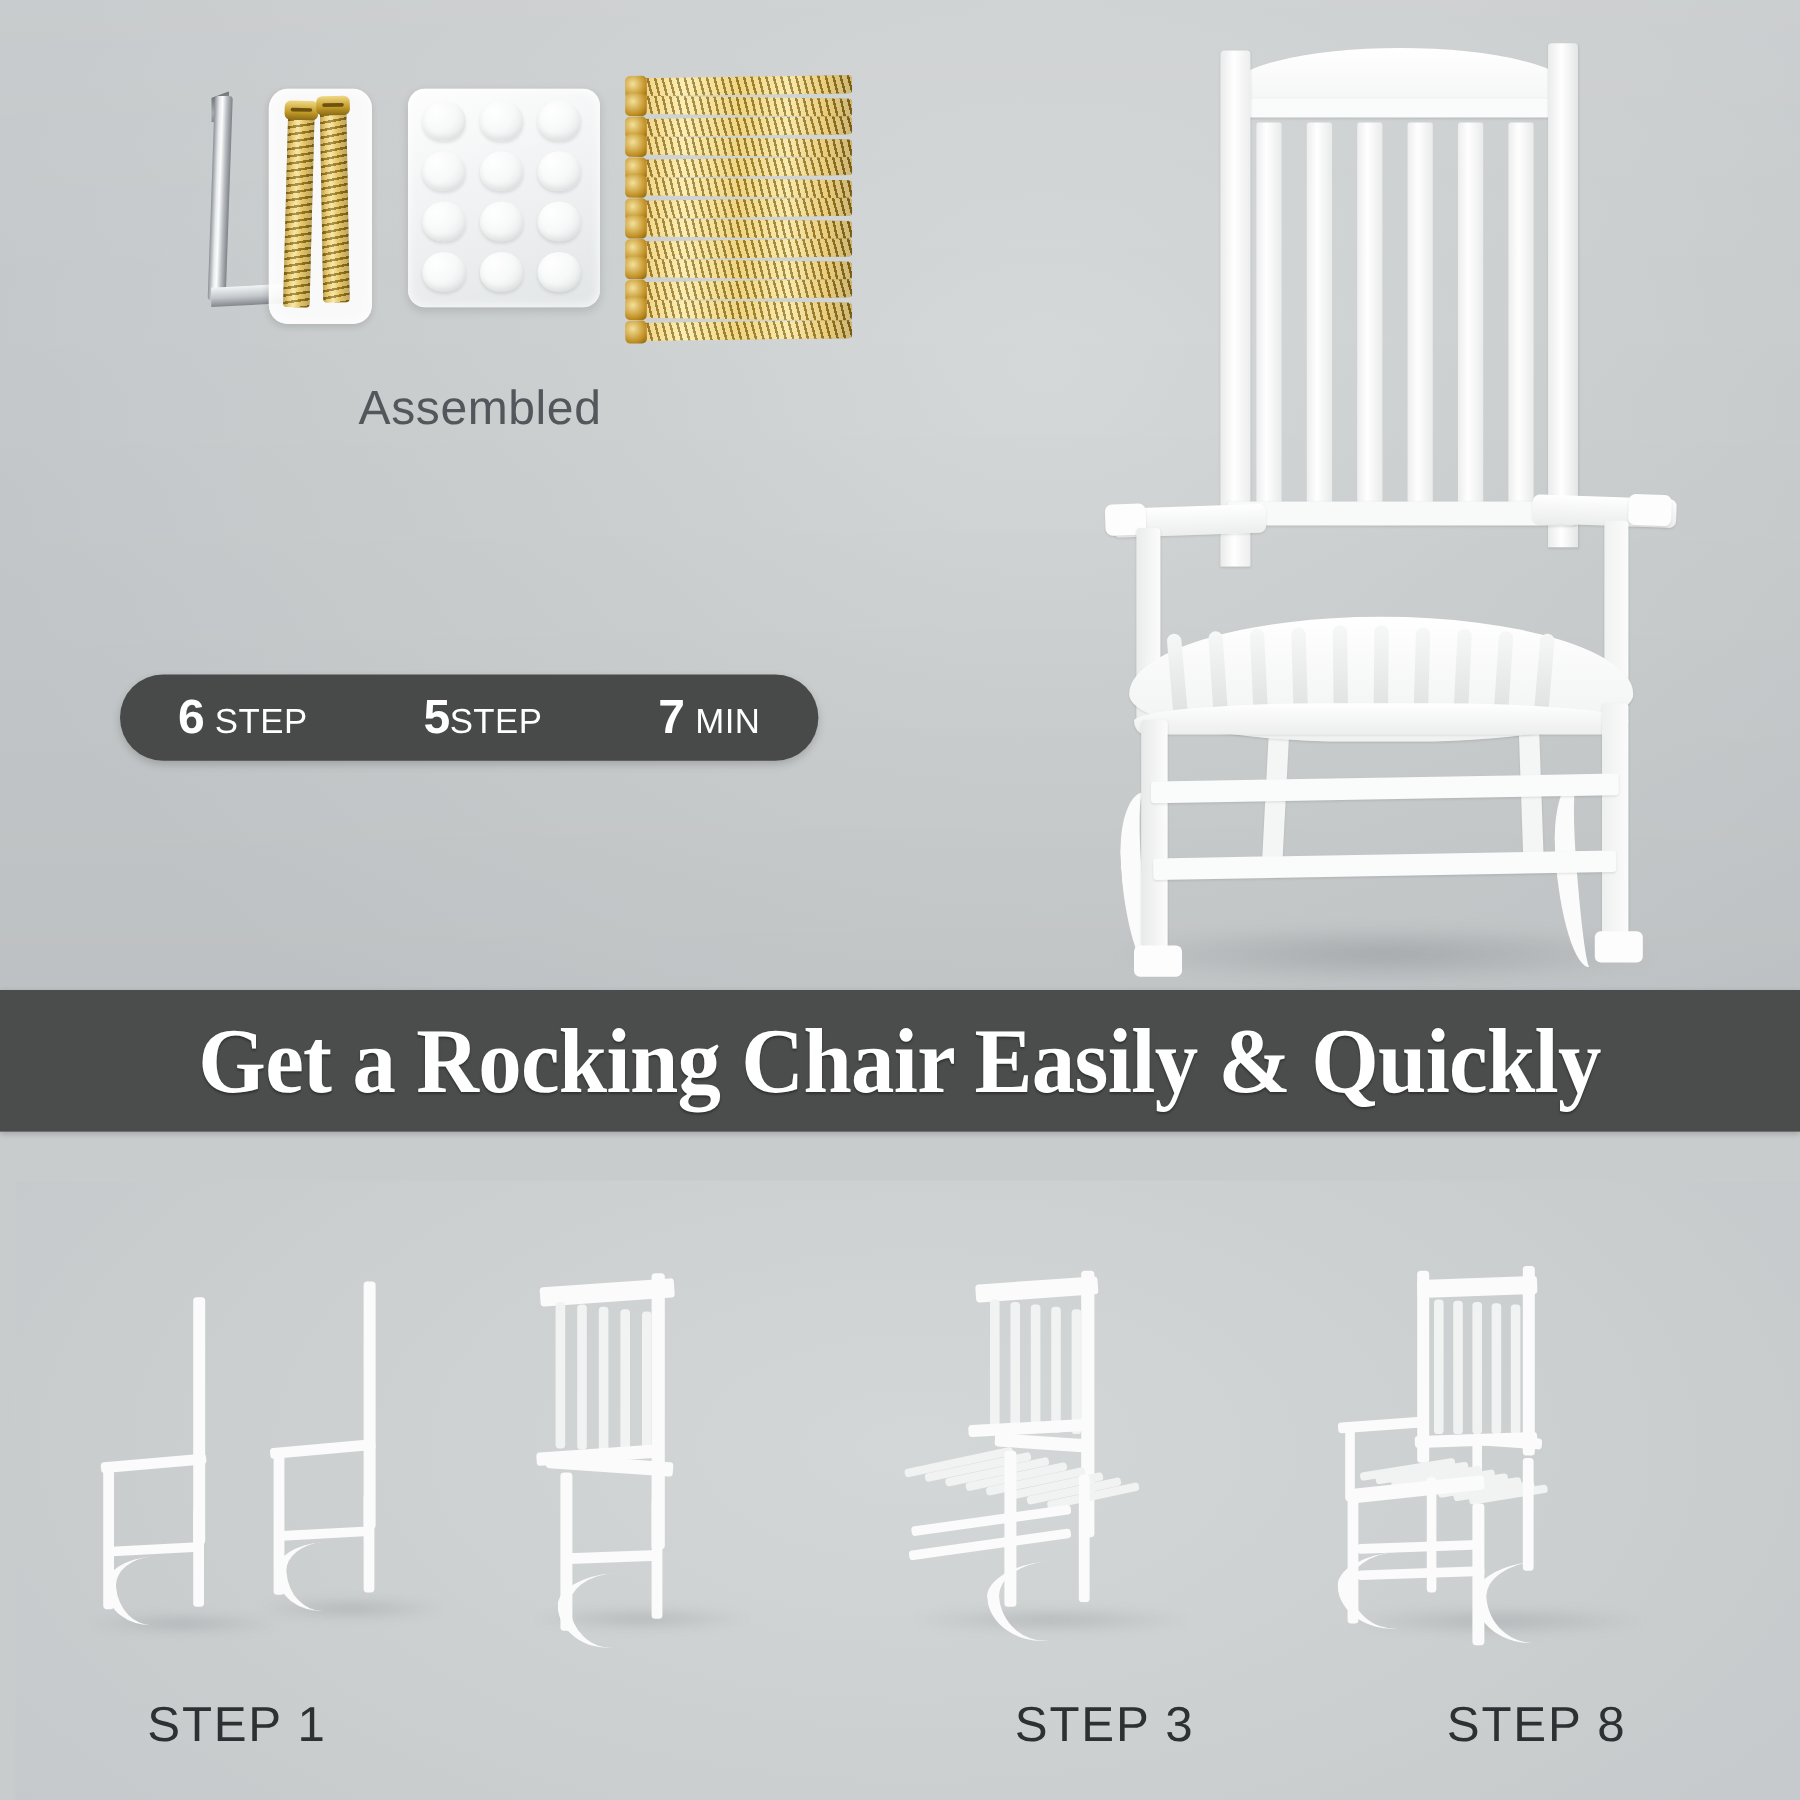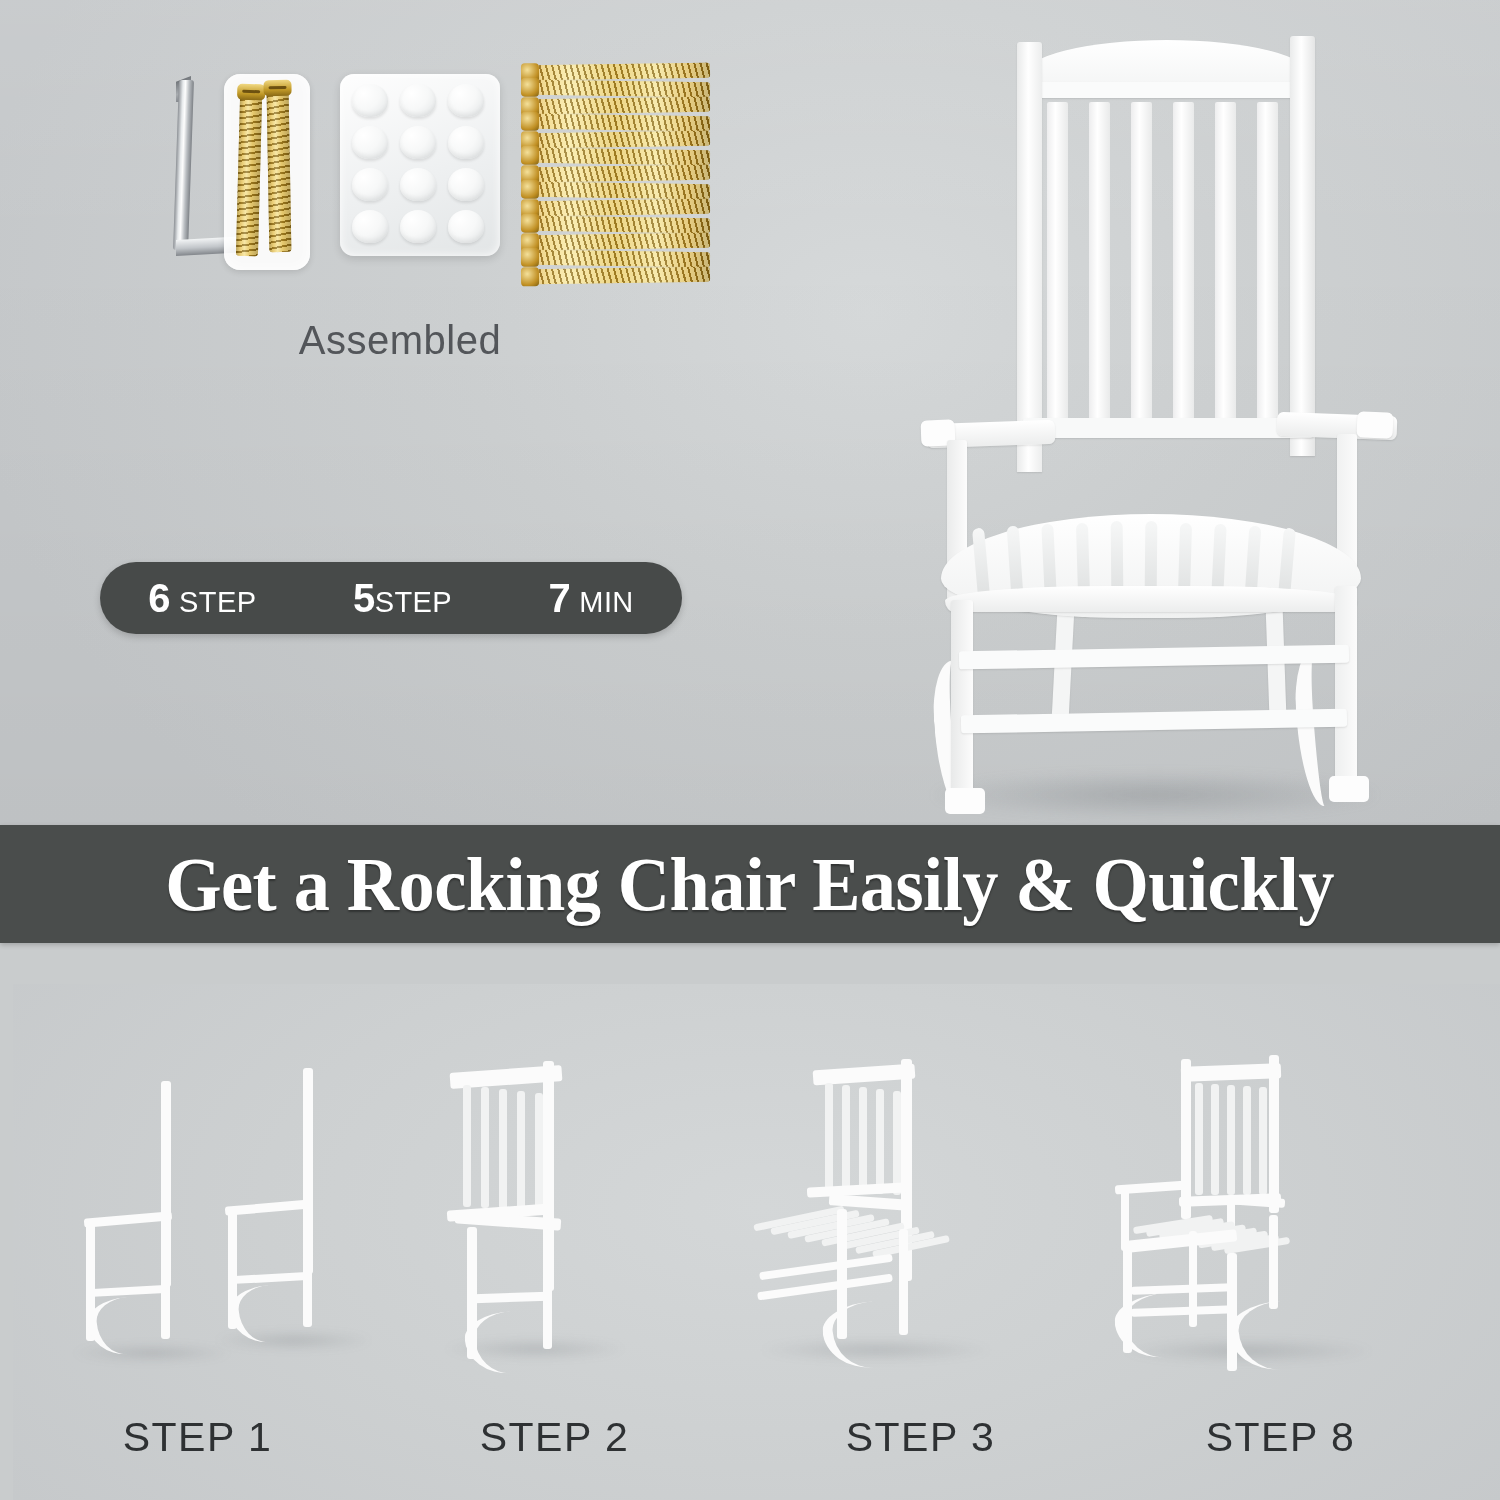--- a/index.html
+++ b/index.html
@@ -486,21 +486,20 @@
             <div class="pd" style="left:104px;top:50px;width:8px;height:120px;"></div>
             <div class="pd" style="left:122px;top:52px;width:8px;height:119px;"></div>
             <div class="pd" style="left:140px;top:54px;width:8px;height:118px;"></div>
             <div class="p" style="left:52px;top:168px;width:106px;height:11px;transform:rotate(-4deg);"></div>
             <div class="p" style="left:60px;top:176px;width:106px;height:12px;transform:rotate(4deg);"></div>
             <div class="p" style="left:72px;top:188px;width:10px;height:132px;"></div>
             <div class="p" style="left:148px;top:210px;width:9px;height:100px;"></div>
             <div class="p" style="left:76px;top:254px;width:80px;height:9px;transform:rotate(-2deg);"></div>
             <div class="rocker" style="left:70px;top:272px;width:96px;height:62px;transform:rotate(-4deg);border-left-width:10px;"></div>
           </div>
-        <div class="step-label">STEP 2</div>
       </div>
 
       <div class="step-cell">
         <div class="step-art" id="art3">
             <div class="mshadow" style="left:20px;top:300px;width:230px;height:22px;"></div>
             <div class="p" style="left:72px;top:28px;width:102px;height:15px;transform:rotate(-4deg);"></div>
             <div class="p" style="left:160px;top:20px;width:11px;height:222px;"></div>
             <div class="pd" style="left:84px;top:44px;width:8px;height:108px;"></div>
             <div class="pd" style="left:101px;top:46px;width:8px;height:107px;"></div>
             <div class="pd" style="left:118px;top:48px;width:8px;height:106px;"></div>

